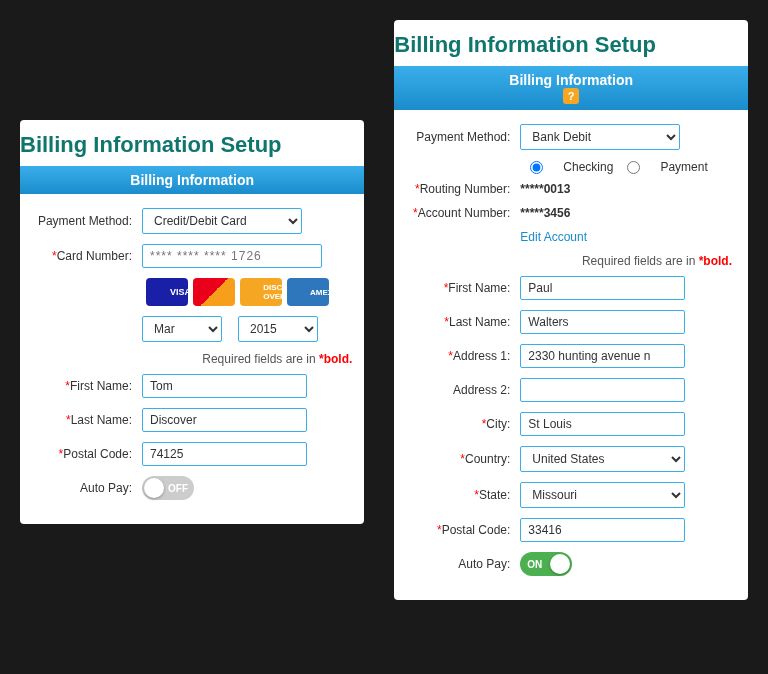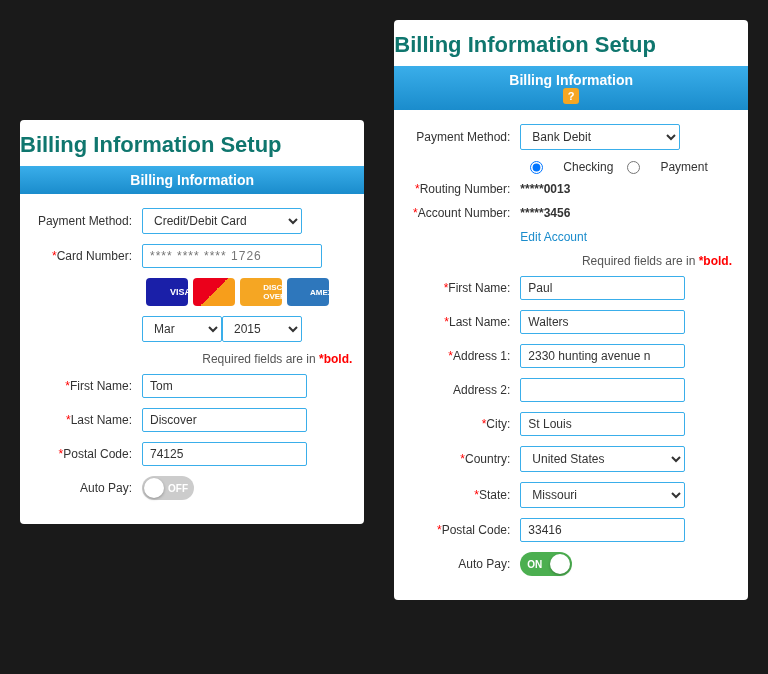--- a/index.html
+++ b/index.html
@@ -129,21 +129,21 @@
       padding-left: 27px;
     }
 
     .card-visa { background: #1a1fa8; }
     .card-mc { background: linear-gradient(135deg, #eb001b 50%, #f79e1b 50%); }
     .card-discover { background: #f5a623; color: #fff; }
     .card-amex { background: #2e77bc; }
 
     .expiry-row {
       display: flex;
-      gap: 0;
+      gap: 16px;
       margin-left: 0;
     }
 
     .card-number-input {
       width: 180px;
       color: #999;
       letter-spacing: 1px;
     }
 
     

